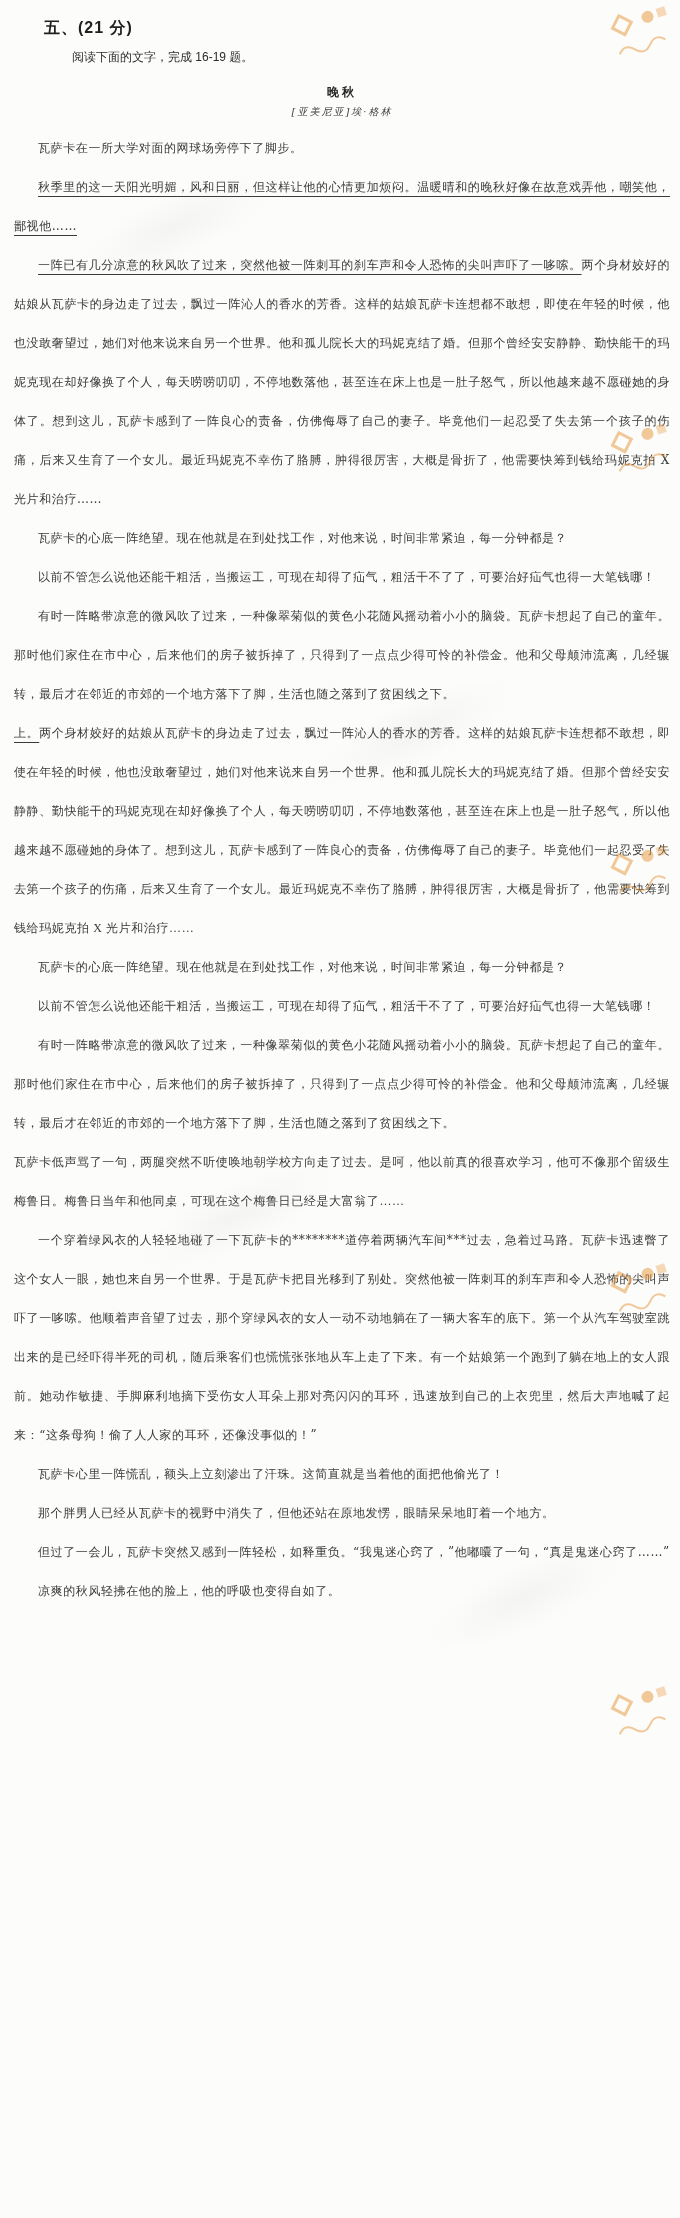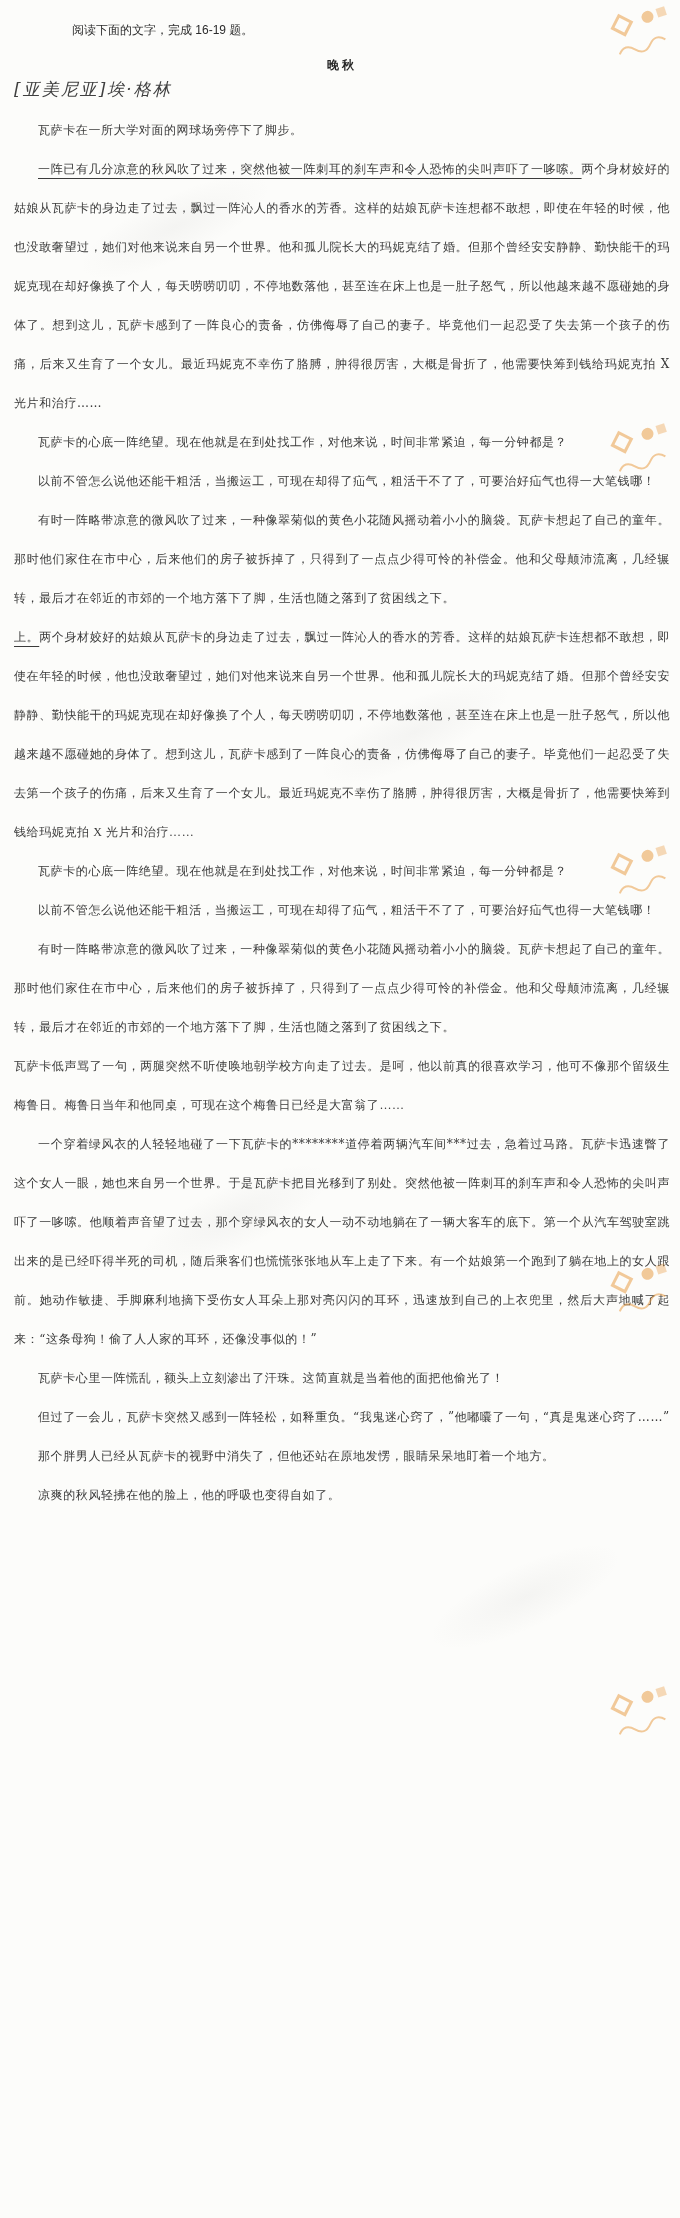--- a/index.html
+++ b/index.html
@@ -22,22 +22,22 @@
   .instruction{
     font-family:"Liberation Sans",sans-serif;
     font-size:12px;color:#2b2b2b;margin:10px 0 2px 58px;
   }
   .title{
     text-align:center;font-family:"Liberation Sans",sans-serif;
     font-size:12px;font-weight:bold;color:#262626;
     margin:18px 0 4px 0;letter-spacing:3px;
   }
   .author{
-    font-family:"DejaVu Serif",serif;
-    font-style:italic;font-size:17px;color:#3f3f3f;
+    text-align:center;font-family:"DejaVu Serif",serif;
+    font-style:italic;font-size:10px;color:#3f3f3f;
     margin:4px 0 10px 0;letter-spacing:2px;
   }
   .para{
     margin:0;
     font-family:"DejaVu Serif",serif;
     font-size:12px;line-height:39px;
     letter-spacing:.6px;text-align:justify;
     text-indent:2em;color:#3a3a3a;
   }
   .para.noindent{text-indent:0;font-family:Liberation Serif, serif;}
@@ -49,39 +49,41 @@
   .smudge{
     position:absolute;width:210px;height:64px;opacity:.06;
     background:radial-gradient(ellipse at center,#777 0%,transparent 70%);
     transform:rotate(-25deg);pointer-events:none;
   }
 </style>
 </head>
 <body>
 
 <div class="page">
+  <div class="section-head">五、(21 分)</div>
   <div class="instruction">阅读下面的文字，完成 16-19 题。</div>
   <div class="title">晚秋</div>
   <div class="author">[亚美尼亚]埃·格林</div>
 
   <div>
       <p class="para"><span>瓦萨卡在一所大学对面的网球场旁停下了脚步。</span></p>
+      <p class="para"><span class="ul">秋季里的这一天阳光明媚，风和日丽，但这样让他的心情更加烦闷。温暖晴和的晚秋好像在故意戏弄他，嘲笑他，鄙视他……</span></p>
       <p class="para"><span class="ul">一阵已有几分凉意的秋风吹了过来，突然他被一阵刺耳的刹车声和令人恐怖的尖叫声吓了一哆嗦。</span><span>两个身材姣好的姑娘从瓦萨卡的身边走了过去，飘过一阵沁人的香水的芳香。这样的姑娘瓦萨卡连想都不敢想，即使在年轻的时候，他也没敢奢望过，她们对他来说来自另一个世界。他和孤儿院长大的玛妮克结了婚。但那个曾经安安静静、勤快能干的玛妮克现在却好像换了个人，每天唠唠叨叨，不停地数落他，甚至连在床上也是一肚子怒气，所以他越来越不愿碰她的身体了。想到这儿，瓦萨卡感到了一阵良心的责备，仿佛侮辱了自己的妻子。毕竟他们一起忍受了失去第一个孩子的伤痛，后来又生育了一个女儿。最近玛妮克不幸伤了胳膊，肿得很厉害，大概是骨折了，他需要快筹到钱给玛妮克拍 X 光片和治疗……</span></p>
       <p class="para"><span>瓦萨卡的心底一阵绝望。现在他就是在到处找工作，对他来说，时间非常紧迫，每一分钟都是？</span></p>
       <p class="para"><span>以前不管怎么说他还能干粗活，当搬运工，可现在却得了疝气，粗活干不了了，可要治好疝气也得一大笔钱哪！</span></p>
       <p class="para"><span>有时一阵略带凉意的微风吹了过来，一种像翠菊似的黄色小花随风摇动着小小的脑袋。瓦萨卡想起了自己的童年。那时他们家住在市中心，后来他们的房子被拆掉了，只得到了一点点少得可怜的补偿金。他和父母颠沛流离，几经辗转，最后才在邻近的市郊的一个地方落下了脚，生活也随之落到了贫困线之下。</span></p>
       <p class="para noindent"><span class="ul">上。</span><span>两个身材姣好的姑娘从瓦萨卡的身边走了过去，飘过一阵沁人的香水的芳香。这样的姑娘瓦萨卡连想都不敢想，即使在年轻的时候，他也没敢奢望过，她们对他来说来自另一个世界。他和孤儿院长大的玛妮克结了婚。但那个曾经安安静静、勤快能干的玛妮克现在却好像换了个人，每天唠唠叨叨，不停地数落他，甚至连在床上也是一肚子怒气，所以他越来越不愿碰她的身体了。想到这儿，瓦萨卡感到了一阵良心的责备，仿佛侮辱了自己的妻子。毕竟他们一起忍受了失去第一个孩子的伤痛，后来又生育了一个女儿。最近玛妮克不幸伤了胳膊，肿得很厉害，大概是骨折了，他需要快筹到钱给玛妮克拍 X 光片和治疗……</span></p>
       <p class="para"><span>瓦萨卡的心底一阵绝望。现在他就是在到处找工作，对他来说，时间非常紧迫，每一分钟都是？</span></p>
       <p class="para"><span>以前不管怎么说他还能干粗活，当搬运工，可现在却得了疝气，粗活干不了了，可要治好疝气也得一大笔钱哪！</span></p>
       <p class="para"><span>有时一阵略带凉意的微风吹了过来，一种像翠菊似的黄色小花随风摇动着小小的脑袋。瓦萨卡想起了自己的童年。那时他们家住在市中心，后来他们的房子被拆掉了，只得到了一点点少得可怜的补偿金。他和父母颠沛流离，几经辗转，最后才在邻近的市郊的一个地方落下了脚，生活也随之落到了贫困线之下。</span></p>
       <p class="para noindent"><span>瓦萨卡低声骂了一句，两腿突然不听使唤地朝学校方向走了过去。是呵，他以前真的很喜欢学习，他可不像那个留级生梅鲁日。梅鲁日当年和他同桌，可现在这个梅鲁日已经是大富翁了……</span></p>
       <p class="para"><span>一个穿着绿风衣的人轻轻地碰了一下瓦萨卡的********道停着两辆汽车间***过去，急着过马路。瓦萨卡迅速瞥了这个女人一眼，她也来自另一个世界。于是瓦萨卡把目光移到了别处。突然他被一阵刺耳的刹车声和令人恐怖的尖叫声吓了一哆嗦。他顺着声音望了过去，那个穿绿风衣的女人一动不动地躺在了一辆大客车的底下。第一个从汽车驾驶室跳出来的是已经吓得半死的司机，随后乘客们也慌慌张张地从车上走了下来。有一个姑娘第一个跑到了躺在地上的女人跟前。她动作敏捷、手脚麻利地摘下受伤女人耳朵上那对亮闪闪的耳环，迅速放到自己的上衣兜里，然后大声地喊了起来：“这条母狗！偷了人人家的耳环，还像没事似的！”</span></p>
       <p class="para"><span>瓦萨卡心里一阵慌乱，额头上立刻渗出了汗珠。这简直就是当着他的面把他偷光了！</span></p>
+      <p class="para"><span>那个胖男人已经从瓦萨卡的视野中消失了，但他还站在原地发愣，眼睛呆呆地盯着一个地方。</span></p>
       <p class="para"><span>但过了一会儿，瓦萨卡突然又感到一阵轻松，如释重负。“我鬼迷心窍了，”他嘟囔了一句，“真是鬼迷心窍了……”</span></p>
-      <p class="para"><span>那个胖男人已经从瓦萨卡的视野中消失了，但他还站在原地发愣，眼睛呆呆地盯着一个地方。</span></p>
       <p class="para"><span>凉爽的秋风轻拂在他的脸上，他的呼吸也变得自如了。</span></p>
       <p class="para"></p>
     </div>
 
 <div class="stamp" style="top: 6px;"><svg width="66" height="52" viewBox="0 0 66 52" xmlns="http://www.w3.org/2000/svg">
         <g fill="none" stroke="#e8973a" stroke-width="3">
           <rect x="8" y="6" width="14" height="14" transform="rotate(45 15 13)"></rect>
           <path d="M4 40 q8 -9 16 0 t16 0 t16 0" stroke-width="2"></path>
         </g>
         <circle cx="42" cy="13" r="6" fill="#e8973a"></circle>

